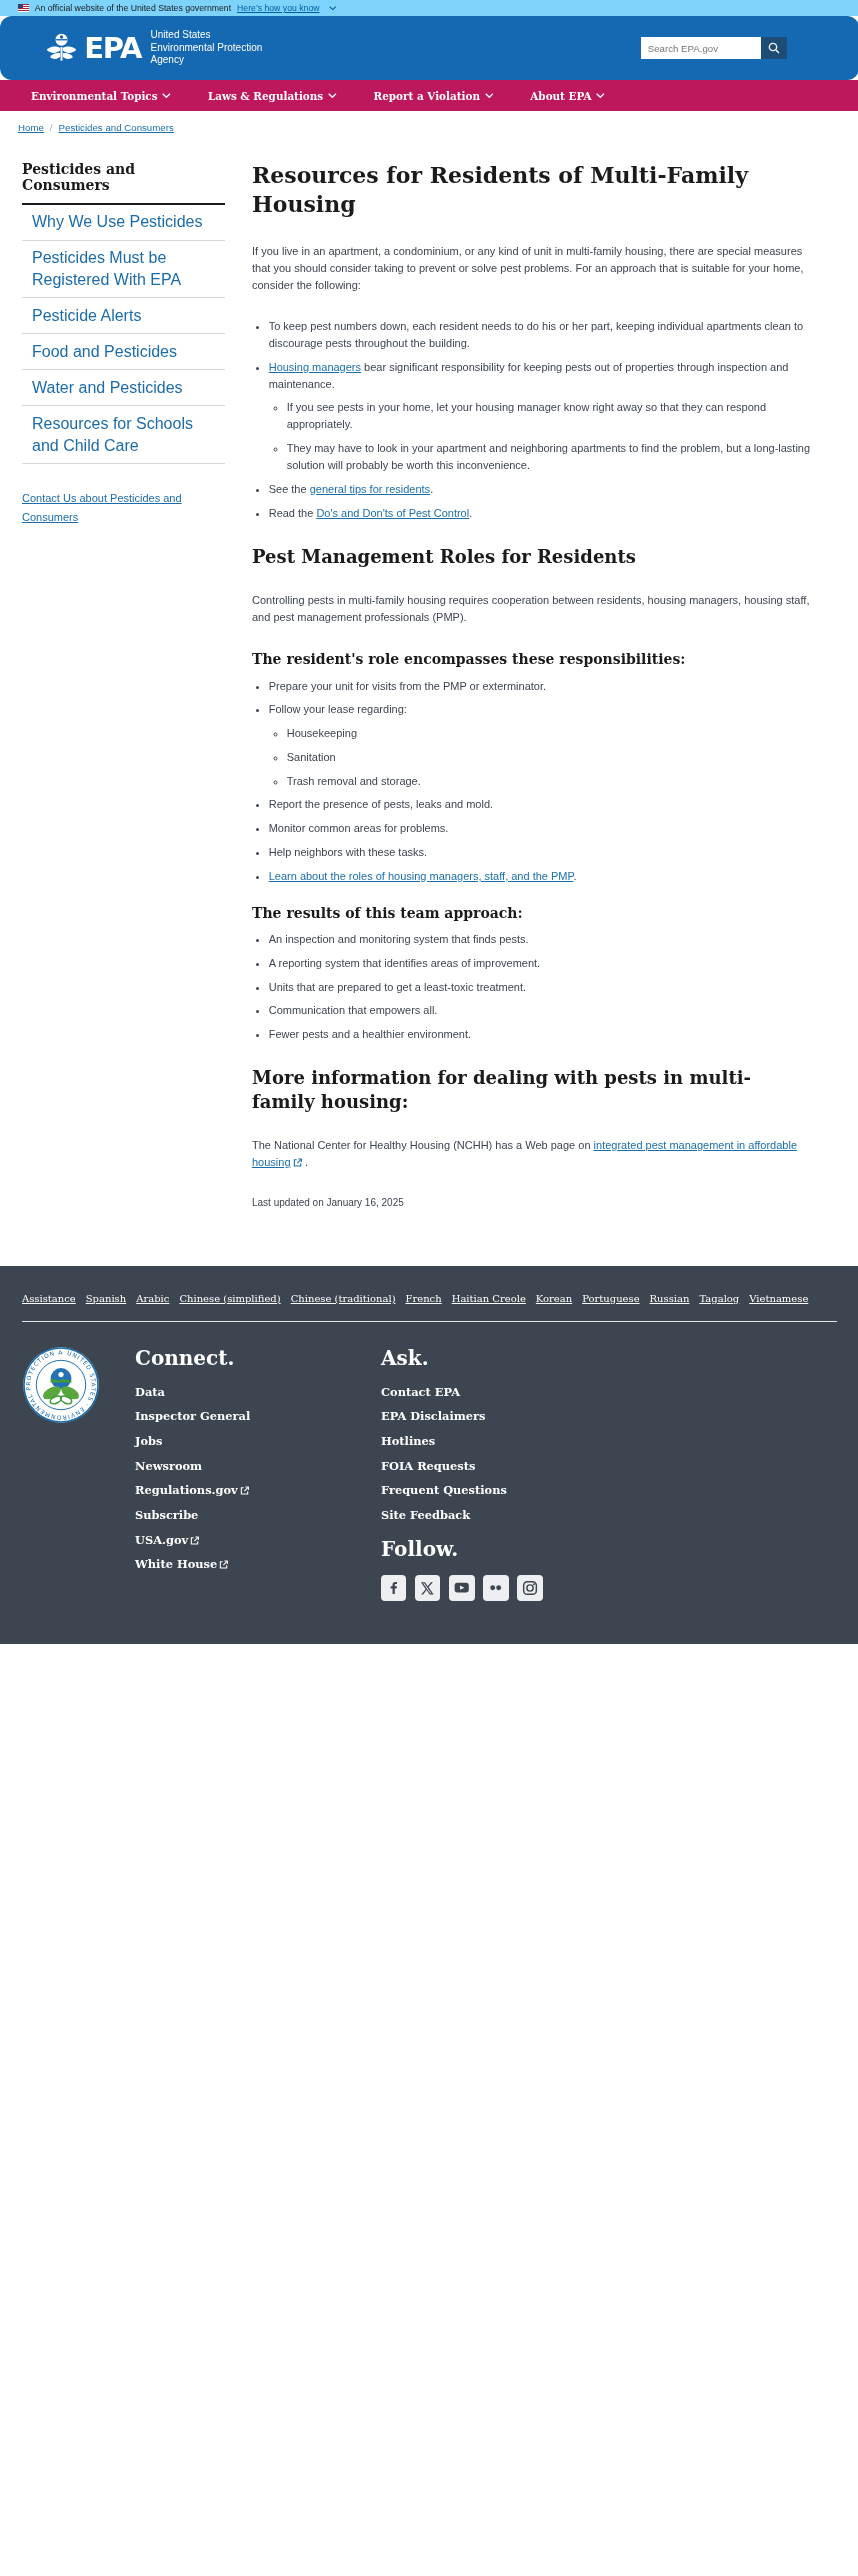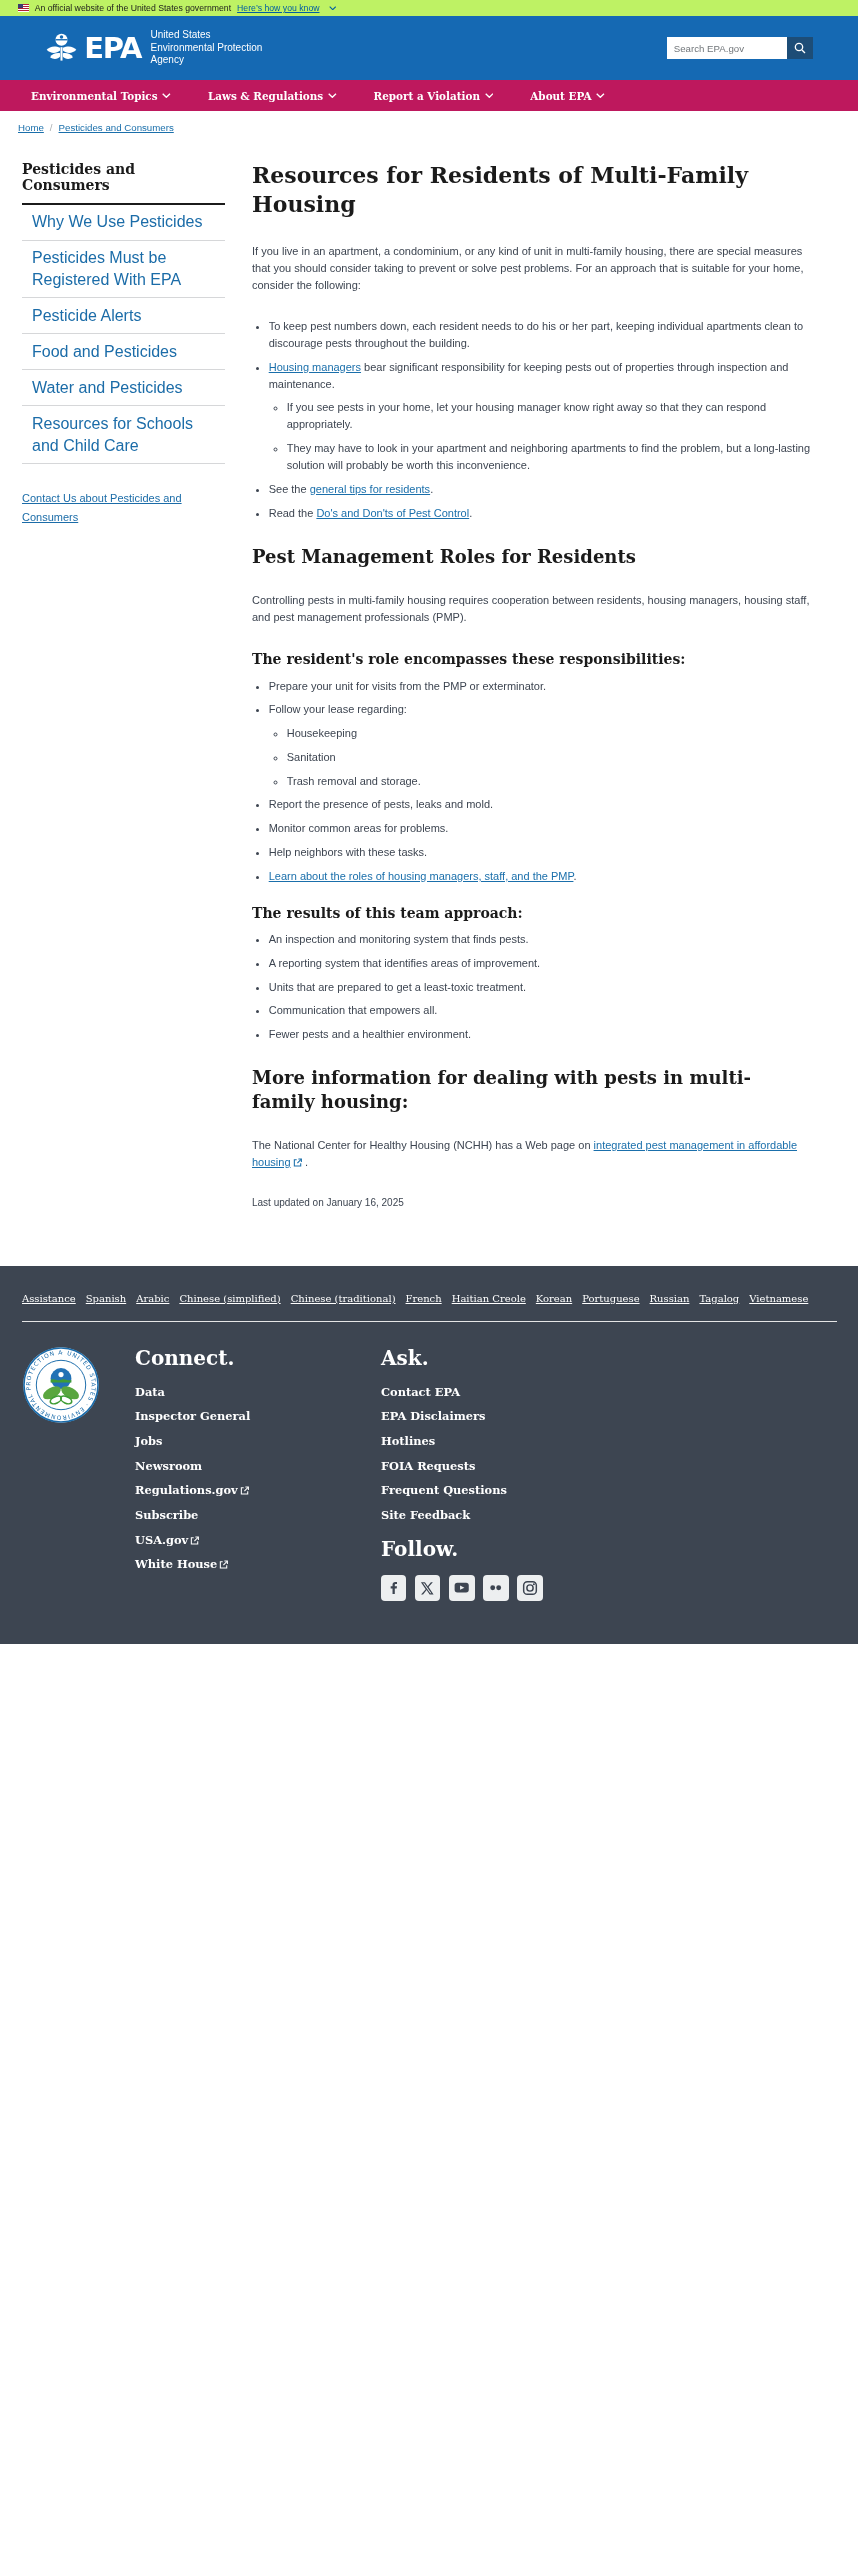--- a/index.html
+++ b/index.html
@@ -6,32 +6,32 @@
   html,body { background:#fff; }
   body {
     width:859px; min-height:2576px;
     font-family:"Liberation Sans","DejaVu Sans",sans-serif;
     color:#3d4551;
   }
   .serif { font-family:"DejaVu Serif","Liberation Serif",serif; }
 
   
   .gov-banner {
-    background:#bef264; height:16px; display:flex; align-items:center;
+    background:#7dd3fc; height:16px; display:flex; align-items:center;
     padding-left:18px; font-size:8.7px; color:#1b1b1b; gap:6px;
   }
   .flag { position:relative; width:10.7px; height:7.4px; display:inline-block;
     background:repeating-linear-gradient(180deg,#b22234 0 1.1px,#fff 1.1px 2.1px); flex:0 0 auto; }
   .flag::after { content:""; position:absolute; left:0; top:0; width:4.7px; height:4px; background:#3c3b6e; }
   .banner-link { color:#005ea2; text-decoration:underline; display:inline-flex; align-items:center; gap:9px; cursor:pointer; }
 
   
   .site-header {
     background:#1569b3; height:64px; display:flex; align-items:center;
-    padding:0 46px 0 44px; justify-content:space-between;
+    padding:0 72px 0 44px; justify-content:space-between;border-radius:12px;
   }
   .logo { display:flex; align-items:center; gap:5.3px; color:#fff; cursor:pointer; }
   .epa-acronym { font-weight:bold; font-size:29px; letter-spacing:-1.3px; line-height:1; font-family:"DejaVu Sans",sans-serif; }
   .agency-name { font-size:10px; line-height:1.25; margin-left:4px; }
   .search-box { display:flex;justify-content:space-between; }
   .search-box input {
     width:120px; height:22px; border:none; padding:0 6.7px; font-size:9.7px;
     color:#5b616b; outline:none; font-family:inherit;
   }
   .search-box input::placeholder { color:#71767a; }

